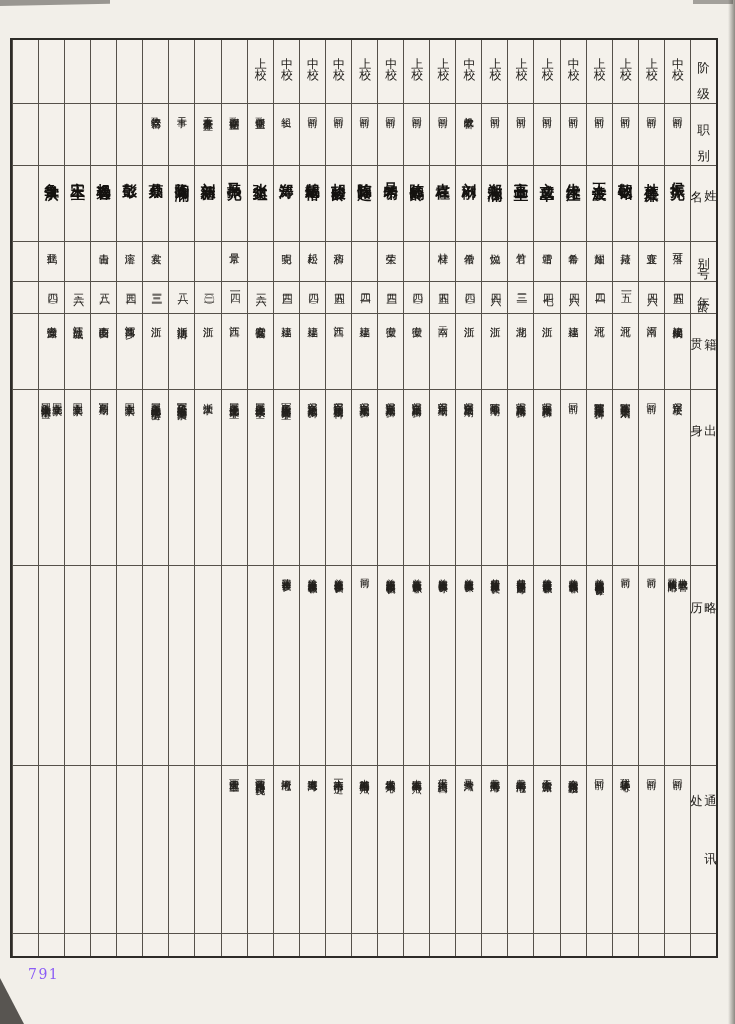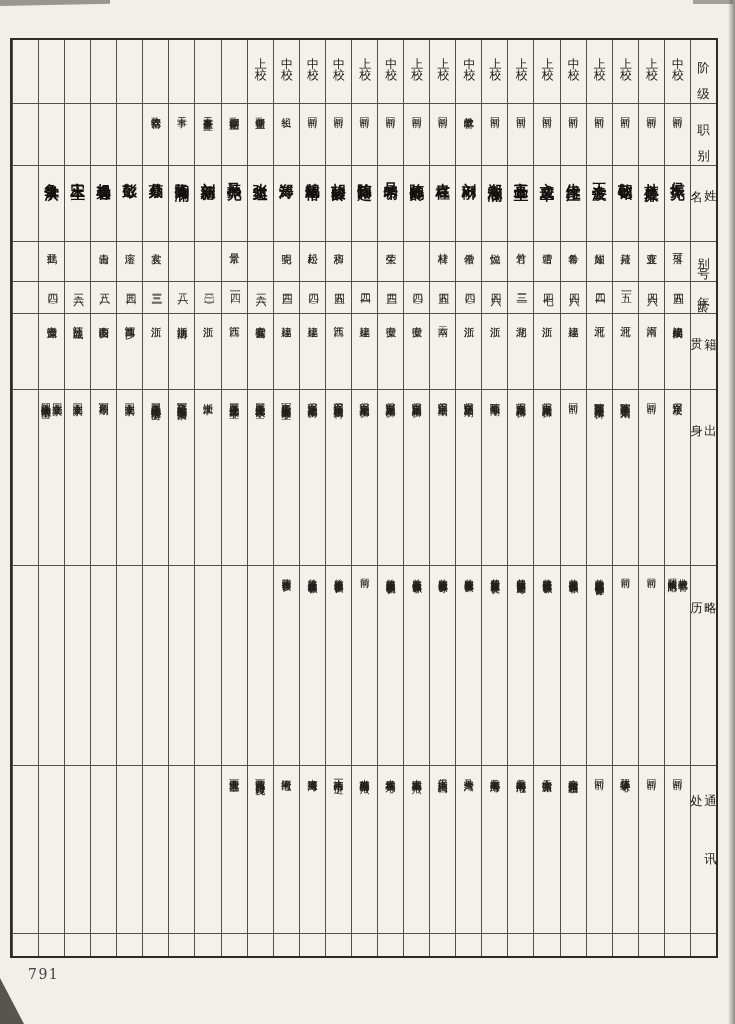--- a/index.html
+++ b/index.html
@@ -57,21 +57,21 @@
   .col.header .r-name   .vtext{letter-spacing:2.8em;padding-top:14px;}
   .col.header .r-alias  .vtext{letter-spacing:0.8em;padding-top:6px;}
   .col.header .r-age    .vtext{letter-spacing:0.3em;padding-top:4px;}
   .col.header .r-native .vtext{letter-spacing:2.8em;padding-top:14px;}
   .col.header .r-origin .vtext{letter-spacing:9.0em;padding-top:24px;}
   .col.header .r-career .vtext{letter-spacing:11.0em;padding-top:26px;}
   .col.header .r-addr   .vtext{letter-spacing:4.6em;padding-top:18px;}
   
   .page-number{
     position:absolute;left:28px;top:966px;
-    font-family:"DejaVu Serif", serif;font-size:14px;color:#404040;letter-spacing:1.5px;
+    font-family:"DejaVu Serif", serif;font-size:14px;color:#8b5cf6;letter-spacing:1.5px;
   }
   
   .artifact-right{position:absolute;right:0;top:0;width:7px;height:100%;
     background:linear-gradient(to left,#36332c,rgba(0,0,0,0));opacity:.55;}
   .artifact-topleft{position:absolute;left:0;top:0;width:110px;height:6px;
     background:#2c2a26;opacity:.45;transform:skewY(-1.2deg);transform-origin:left top;}
   .artifact-bottomleft{position:absolute;left:0;bottom:0;width:24px;height:46px;
     background:#24221e;clip-path:polygon(0 0,0 100%,100% 100%);opacity:.75;}
   .artifact-topright{position:absolute;right:2px;top:0;width:40px;height:4px;background:#2c2a26;opacity:.4;}
 </style>

